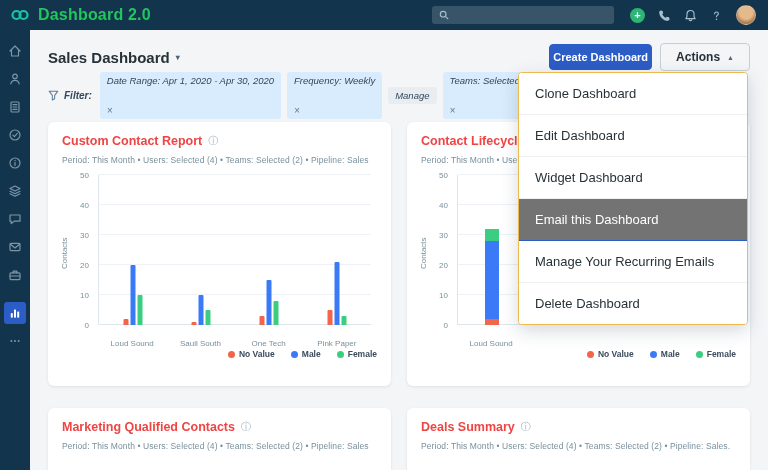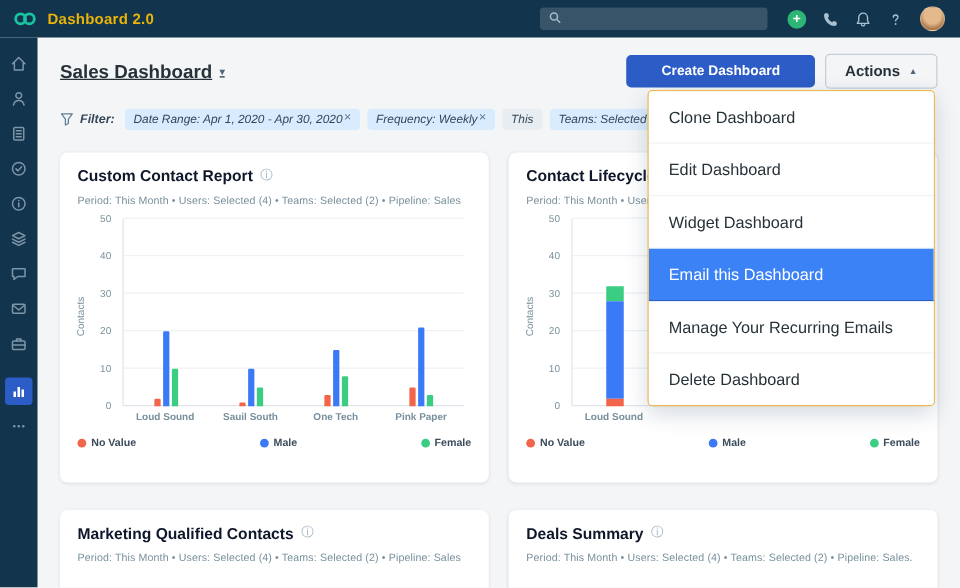--- a/index.html
+++ b/index.html
@@ -2,89 +2,89 @@
 <html><head>
 <meta charset="utf-8">
 <style>
   *{margin:0;padding:0;box-sizing:border-box;}
   html,body{width:768px;height:470px;overflow:hidden;}
   body{font-family:"Liberation Sans",sans-serif;background:#f4f5f7;position:relative;color:#263238;}
 
   
   .topbar{position:absolute;top:0;left:0;right:0;height:30px;background:#12344d;display:flex;align-items:center;padding:0 10px;z-index:30;}
   .logo{width:20px;height:20px;display:flex;align-items:center;justify-content:center;}
-  .app-title{color:#eab308;font-size:12px;font-weight:700;margin-left:8px;letter-spacing:.2px;}
+  .app-title{color:#22c55e;font-size:16px;font-weight:700;margin-left:8px;letter-spacing:.2px;}
   .search{margin-left:auto;width:182px;height:18px;background:rgba(255,255,255,.16);border-radius:3px;display:flex;align-items:center;gap:6px;padding:0 7px;}
   .search input{flex:1;background:transparent;border:none;outline:none;color:#d6e2ea;font-size:10px;font-family:"Liberation Sans",sans-serif;}
   .search input::placeholder{color:#a9bdca;}
   .topbar-icons{display:flex;align-items:center;gap:13px;margin-left:16px;margin-right:2px;}
   .tbicon{display:flex;align-items:center;justify-content:center;cursor:pointer;}
   .add-circle{width:15px;height:15px;border-radius:50%;background:#2cb574;color:#fff;font-size:11px;line-height:14px;text-align:center;font-weight:700;}
   .avatar{width:20px;height:20px;border-radius:50%;background:radial-gradient(circle at 50% 35%,#e4b98b 0 45%,#b07f52 70%,#8c6239 100%);border:1px solid rgba(255,255,255,.25);}
 
   
   .sidebar{position:absolute;top:30px;left:0;bottom:0;width:30px;background:#12344d;display:flex;flex-direction:column;align-items:center;padding-top:10px;gap:6px;z-index:25;}
   .side-item{width:22px;height:22px;display:flex;align-items:center;justify-content:center;cursor:pointer;border-radius:3px;}
   .side-item.active{background:#2c5cc5;margin-top:10px;}
   .side-item svg{display:block;}
 
   
   .main{position:absolute;left:30px;top:30px;right:0;bottom:0;padding:14px 18px 0;overflow:hidden;}
   .page-header{display:flex;align-items:center;height:26px;}
-  .page-title{font-size:15px;font-weight:700;color:#263238;display:flex;align-items:center;gap:6px;cursor:pointer;text-decoration:underline;}
+  .page-title{font-size:15px;font-weight:700;color:#263238;display:flex;align-items:center;gap:6px;cursor:pointer;}
   .page-title .caret{font-size:8px;color:#50657a;}
   .header-buttons{margin-left:auto;display:flex;align-items:center;gap:8px;}
-  .btn{font-family:"Liberation Sans",sans-serif;font-size:11px;border-radius:4px;padding:6px 27px;cursor:pointer;white-space:nowrap;}
+  .btn{font-family:"Liberation Sans",sans-serif;font-size:11px;border-radius:4px;padding:6px 3px;cursor:pointer;white-space:nowrap;}
   .btn-primary{background:#2c5cc5;border:1px solid #2c5cc5;color:#fff;font-weight:600;}
   .btn-secondary{background:#fff;border:1px solid #c3ced8;color:#33475b;font-weight:600;}
   .btn-actions{background:#f3f5f7;border:1px solid #c3ced8;color:#263238;font-weight:700;font-size:12px;padding:6px 15px;display:flex;align-items:center;gap:7px;}
   .btn-actions .caret{font-size:7px;color:#50657a;}
 
   
   .filter-row{margin-top:16px;display:flex;align-items:center;gap:6px;height:18px;font-style:italic;}
   .filter-label{font-size:10px;font-weight:700;color:#33475b;margin-right:2px;display:flex;align-items:center;gap:5px;}
-  .chip{display:inline-flex;align-items:center;gap:1px;padding:3px 7px;border-radius:3px;font-size:9.5px;color:#33475b;white-space:nowrap;cursor:default;}
+  .chip{display:inline-flex;gap:20px;padding:3px 7px;border-radius:3px;font-size:9.5px;color:#33475b;white-space:nowrap;cursor:default;flex-direction:column;}
   .chip.blue{background:#d9ecfd;}
   .chip.gray{background:#e8edf2;}
   .chip .x{cursor:pointer;color:#5b7a99;font-size:10px;line-height:1;}
 
   
   .cards{margin-top:18px;display:grid;grid-template-columns:1fr 1fr;gap:22px 16px;}
   .card{background:#fff;border-radius:6px;box-shadow:0 1px 3px rgba(24,50,71,.1);padding:12px 14px;}
   .card.row1{height:264px;}
   .card.row2{height:210px;}
   .card-head{display:flex;align-items:center;gap:6px;}
-  .card-title{font-size:12.5px;font-weight:700;color:#0f172a;}
+  .card-title{font-size:12.5px;font-weight:700;color:#ef4444;}
   .info-icon{color:#9bb0bf;font-size:10px;cursor:pointer;line-height:1;}
   .card-subtitle{font-size:8.5px;color:#78909c;margin-top:7px;letter-spacing:.1px;}
 
   
   .chart{position:relative;margin-top:10px;}
   .ylabel{position:absolute;left:-2px;top:18px;height:120px;writing-mode:vertical-rl;transform:rotate(180deg);font-size:8px;color:#78909c;display:flex;align-items:center;justify-content:center;}
   .plot-wrap{position:relative;margin-left:36px;margin-right:6px;height:150px;}
   .yticks{position:absolute;left:-26px;top:0;bottom:0;width:22px;}
   .ytick{position:absolute;right:5px;transform:translateY(50%);font-size:8px;color:#78909c;}
   .plot{position:absolute;inset:0;border-left:1px solid #e0e6ec;}
   .gridline{position:absolute;left:0;right:0;height:1px;background:#eef1f5;}
   .gridline.axis{background:#dfe5eb;}
   .bar-group{position:absolute;top:0;bottom:0;display:flex;align-items:flex-end;gap:2px;transform:translateX(-50%);}
   .bar-group .bar{width:5px;border-radius:1px 1px 0 0;}
   .bar-group.stacked{flex-direction:column-reverse;justify-content:flex-start;align-items:center;gap:0;}
   .bar-group.stacked .bar{width:14px;border-radius:0;}
   .xlabels{position:relative;margin-left:36px;margin-right:6px;height:15px;}
-  .xlabel{position:absolute;top:4px;transform:translateX(-50%);font-size:8px;color:#78909c;white-space:nowrap;font-weight:bold;}
-  .legend{display:flex;justify-content:space-between;gap:16px;margin-top:9px;}
+  .xlabel{position:absolute;top:14px;transform:translateX(-50%);font-size:8px;color:#78909c;white-space:nowrap;}
+  .legend{display:flex;justify-content:flex-end;gap:16px;margin-top:9px;}
   .legend-item{display:flex;align-items:center;gap:4px;font-size:8.5px;font-weight:700;color:#3c4c5c;}
   .legend-item .dot{width:7px;height:7px;border-radius:50%;}
 
   
   .actions-menu{position:absolute;top:72px;right:20px;width:230px;background:#fff;border:1px solid #eeb94e;border-radius:4px;box-shadow:0 6px 18px rgba(18,52,77,.18);z-index:40;overflow:hidden;}
   .menu-item{padding:13px 16px;font-size:13px;color:#263238;border-bottom:1px solid #eef1f4;cursor:pointer;background:#fff;}
   .menu-item:last-child{border-bottom:none;}
-  .menu-item.highlighted{background:#3b82f6;color:#fff;border-color:#2c5cc5;}
+  .menu-item.highlighted{background:#737373;color:#fff;border-color:#2c5cc5;}
 </style>
 </head>
 <body>
 
 <header class="topbar">
   <span class="logo">
     <svg width="18" height="12" viewBox="0 0 18 12">
         <circle cx="5.5" cy="6" r="4" fill="none" stroke="#18c5a3" stroke-width="2.2"></circle>
         <circle cx="12.5" cy="6" r="4" fill="none" stroke="#18c5a3" stroke-width="2.2"></circle>
       </svg>
@@ -243,21 +243,21 @@
     <span id="filter-chips" style="display:flex;gap:6px;align-items:center;">
         <span class="chip blue">
           <span>Date Range: Apr 1, 2020 - Apr 30, 2020</span>
           <span class="x">×</span>
         </span>
         <span class="chip blue">
           <span>Frequency: Weekly</span>
           <span class="x">×</span>
         </span>
         <span class="chip gray">
-          <span>This</span>
+          <span>Manage</span>
         </span>
         <span class="chip blue">
           <span>Teams: Selected (2)</span>
           <span class="x">×</span>
         </span>
         <span class="chip gray">
           <span>Deal Pipeline</span>
         </span>
       </span>
   </div>

